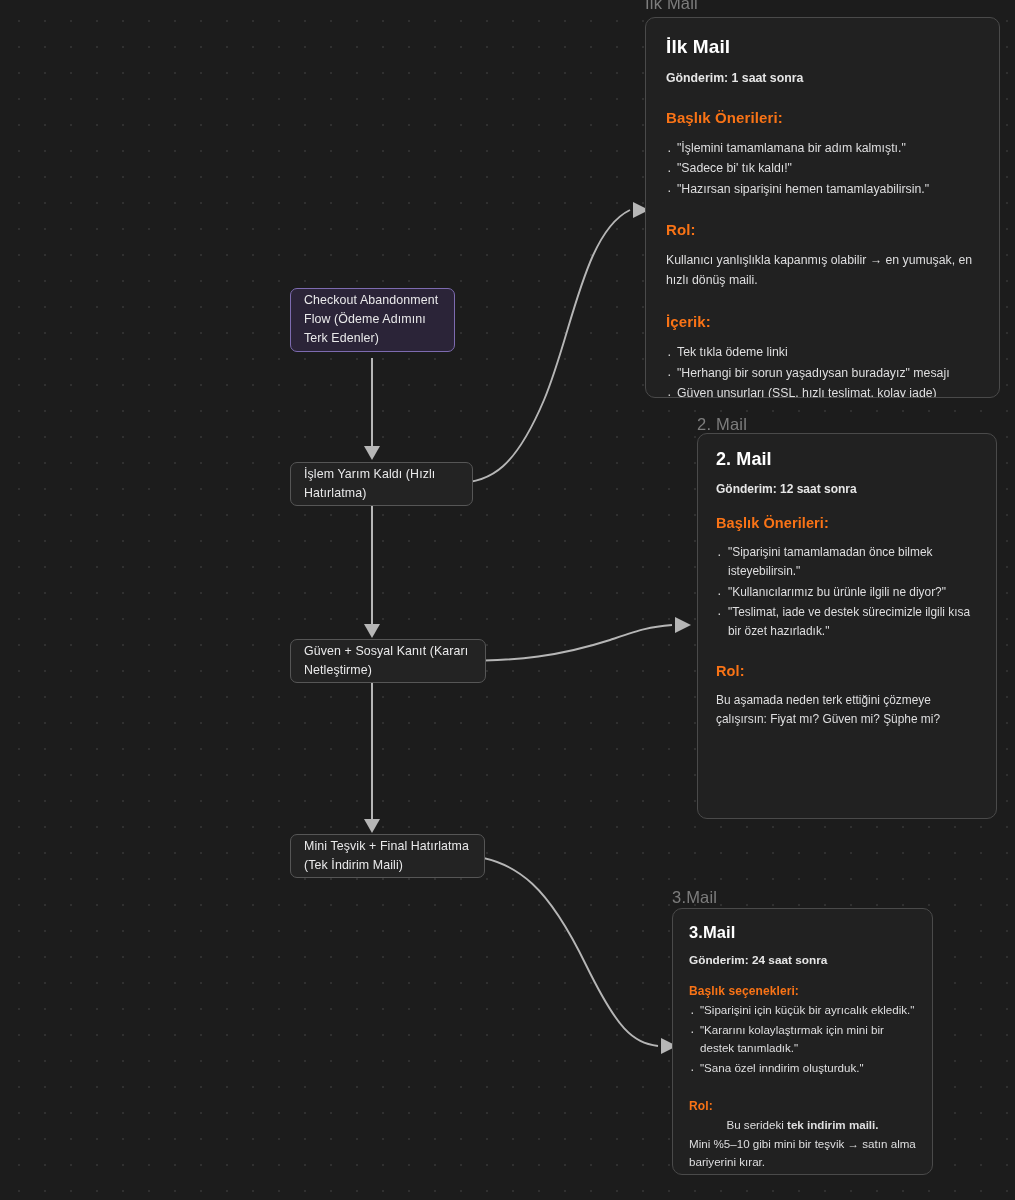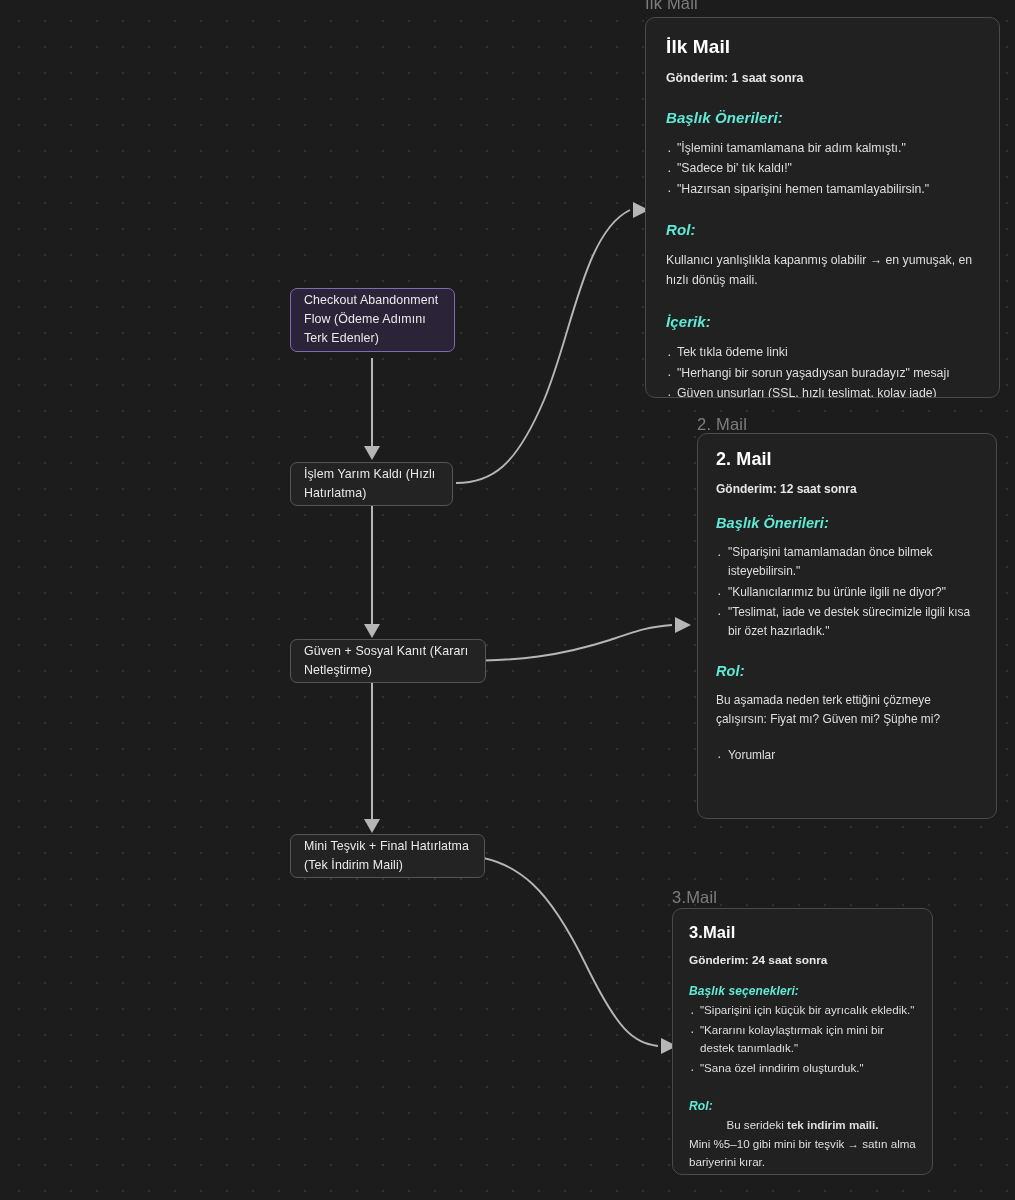--- a/index.html
+++ b/index.html
@@ -55,21 +55,21 @@
   .node.plain {
     background: #232323;
     border: 1px solid #565656;
   }
   .node.accent {
     background: #2b2438;
     border: 1px solid #7d6bb0;
   }
 
   #node-root     { left: 290px; top: 288px; width: 165px; }
-  #node-step1    { left: 290px; top: 462px; width: 163px; }
+  #node-step1    { left: 290px; top: 462px; width: 183px; }
   #node-step2    { left: 290px; top: 639px; width: 196px; }
   #node-step3    { left: 290px; top: 834px; width: 195px; }
 
   
   .group-label {
     position: absolute;
     z-index: 2;
     color: #7d7d7d;
     font-size: 16.5px;
     letter-spacing: .2px;
@@ -110,23 +110,22 @@
     font-weight: bold;
     color: #e6e6e6;
   }
   #card-2 .meta { font-size: 12px; margin-bottom: 19px; }
   #card-3 .meta { font-size: 11.8px; margin-bottom: 17px; }
 
   .card h3 {
     margin: 0 0 13px 0;
     font-size: 15px;
     font-weight: bold;
-    color: #5eead4;
+    color: #f97316;
     letter-spacing: .1px;
-    font-style: italic;
   }
   #card-2 h3 { font-size: 14.5px; margin-bottom: 12px; }
   #card-3 h3 { font-size: 12px; margin-bottom: 3px; }
 
   .card ul {
     margin: 0 0 22px 0;
     padding: 0;
     list-style: none;
   }
   .card ul li {
@@ -251,21 +250,20 @@
     <p class="meta">Gönderim: 12 saat sonra</p>
     <h3>Başlık Önerileri:</h3>
     <ul>
       <li>"Siparişini tamamlamadan önce bilmek isteyebilirsin."</li>
       <li>"Kullanıcılarımız bu ürünle ilgili ne diyor?"</li>
       <li>"Teslimat, iade ve destek sürecimizle ilgili kısa bir özet hazırladık."</li>
     </ul>
     <h3>Rol:</h3>
     <p class="para">Bu aşamada neden terk ettiğini çözmeye çalışırsın: Fiyat mı? Güven mi? Şüphe mi?</p>
     <ul class="mb6">
-      <li>Yorumlar</li>
 
     </ul>
 
   </div>
 
   <div class="card" id="card-3">
     <h2>3.Mail</h2>
     <p class="meta">Gönderim: 24 saat sonra</p>
     <h3>Başlık seçenekleri:</h3>
     <ul class="mb10">

